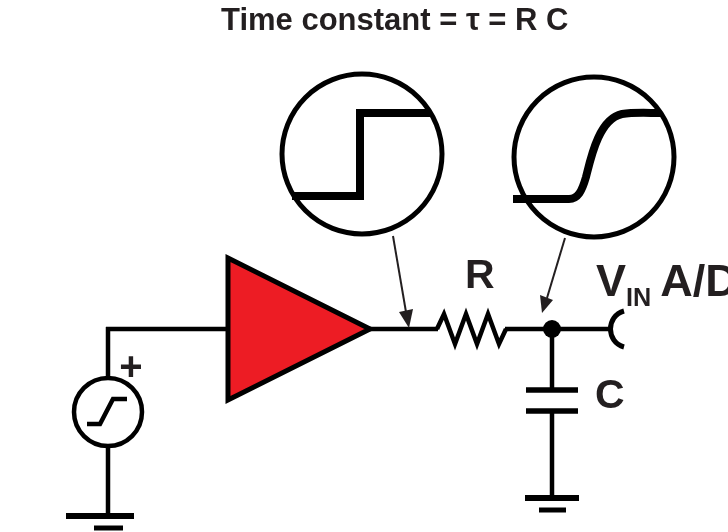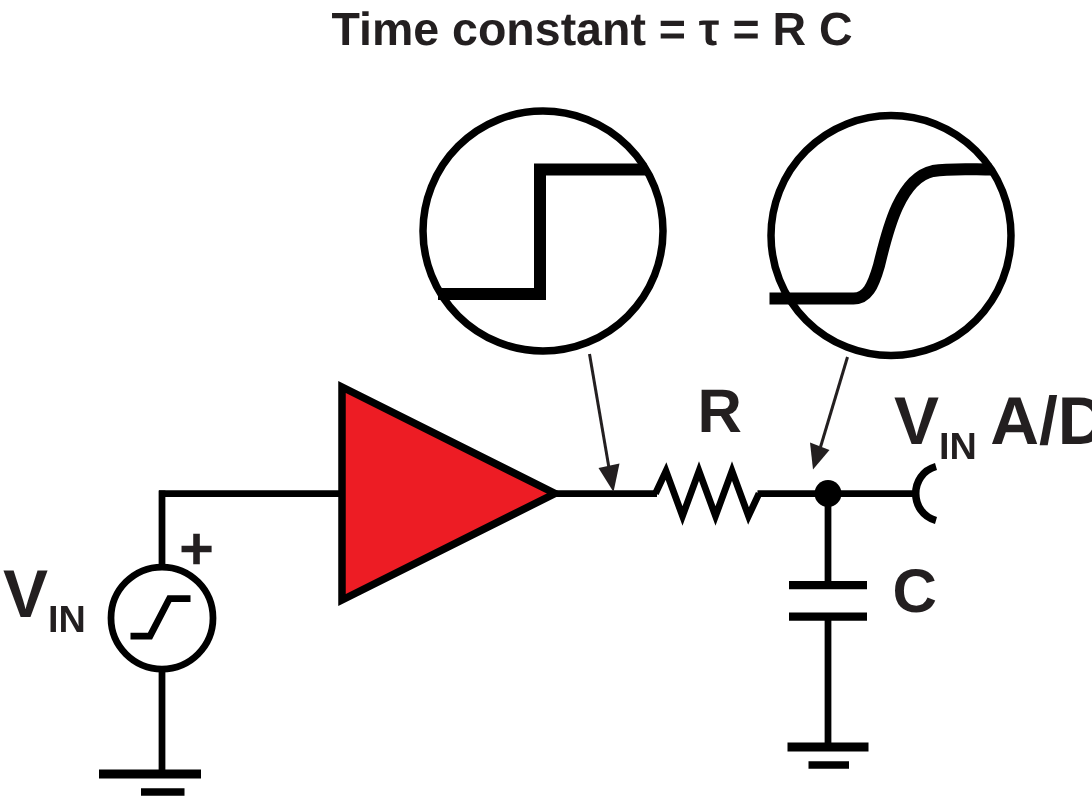--- a/index.html
+++ b/index.html
@@ -99,19 +99,18 @@
       <polygon points="542,313 553,300 540,295" fill="#231F20"></polygon>
     </g>
   </svg>
 
   <div class="lbl title-lbl">Time constant = τ = R C</div>
 
   <div class="lbl r-lbl">R</div>
 
   <div class="lbl c-lbl">C</div>
 
-  <div class="lbl vin-lbl"><span>V</span><sub>IN</sub></div>
 
   <div class="lbl plus-lbl">+</div>
 
   <div class="lbl vout-lbl"><span>V</span><sub>IN</sub><span class="suffix">A/D</span></div>
 
 </div>
 
 </body></html>

